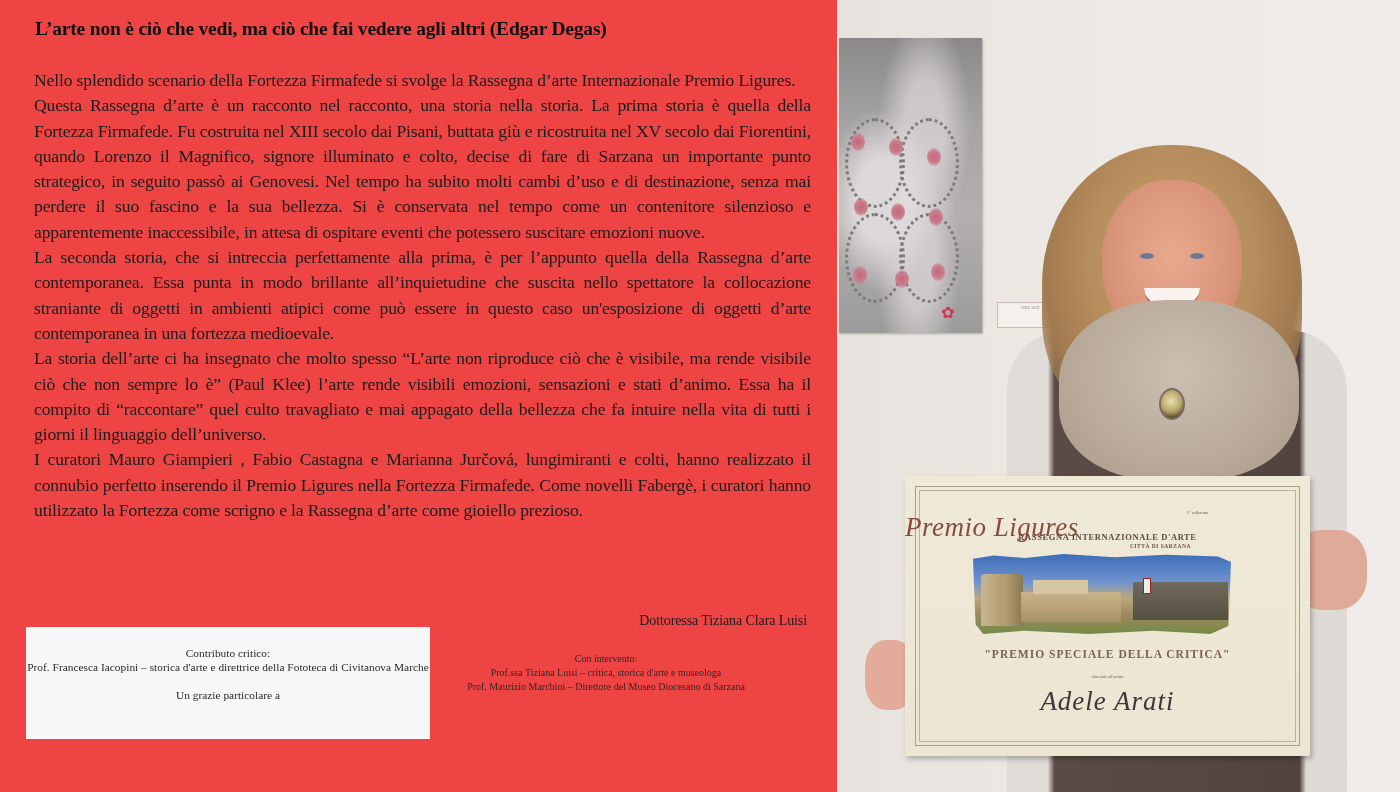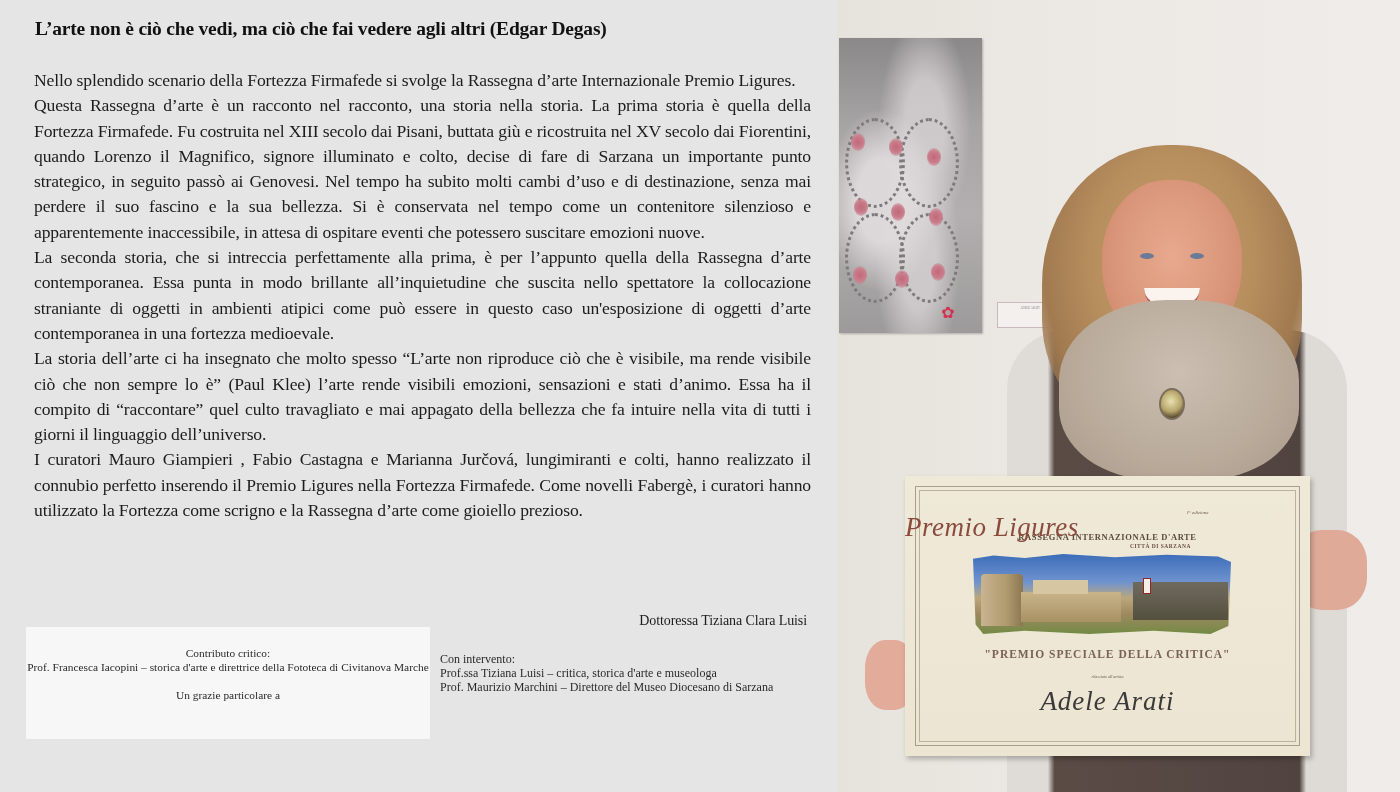--- a/index.html
+++ b/index.html
@@ -2,21 +2,21 @@
 <html><head>
 <meta charset="utf-8">
 <style>
   * { box-sizing: border-box; margin: 0; padding: 0; }
   html, body { width: 1400px; height: 792px; overflow: hidden; background: #fcfcfc; }
   body { position: relative; font-family: "Liberation Serif", "DejaVu Serif", serif; color: #1d1d1d; }
 
   
   .page {
     position: absolute; left: 0; top: 0; width: 837px; height: 792px;
-    background: #e5e5e5;
+    background: #ef4444;
   }
   .title {
     position: absolute; left: 35px; top: 18px;
     font-size: 19.5px; font-weight: bold; letter-spacing: -0.2px; color: #111;
   }
   .body-text {
     position: absolute; left: 34px; top: 68px; width: 777px;
     font-size: 17.6px; line-height: 25.3px; text-align: justify;
     text-align-last: left; color: #1c1c1c; letter-spacing: -0.15px;
   }
@@ -25,22 +25,22 @@
     position: absolute; right: 30px; top: 613px;
     font-size: 14px; color: #1c1c1c; letter-spacing: -0.1px;
   }
   .credits-left {
     position: absolute; left: 26px; top: 627px; width: 404px; height: 112px;
     background: #f7f7f7; text-align: center;
     font-size: 11.4px; line-height: 14.2px; color: #2a2a2a; padding-top: 19px;
   }
   .credits-left .gap { height: 14px; }
   .credits-right {
-    position: absolute; left: 440px; top: 652px; width: 380px;
-    font-size: 12px; line-height: 14.2px; color: #2a2a2a;
+    position: absolute; left: 416px; top: 652px; width: 380px;
+    text-align: center; font-size: 10px; line-height: 14.2px; color: #2a2a2a;
   }
 
   
   .photo {
     position: absolute; left: 837px; top: 0; width: 563px; height: 792px;
     background: linear-gradient(90deg, #e6e2dc 0%, #ece9e4 40%, #efecea 100%);
     overflow: hidden;
   }
   .painting {
     position: absolute; left: 2px; top: 38px; width: 143px; height: 295px;

